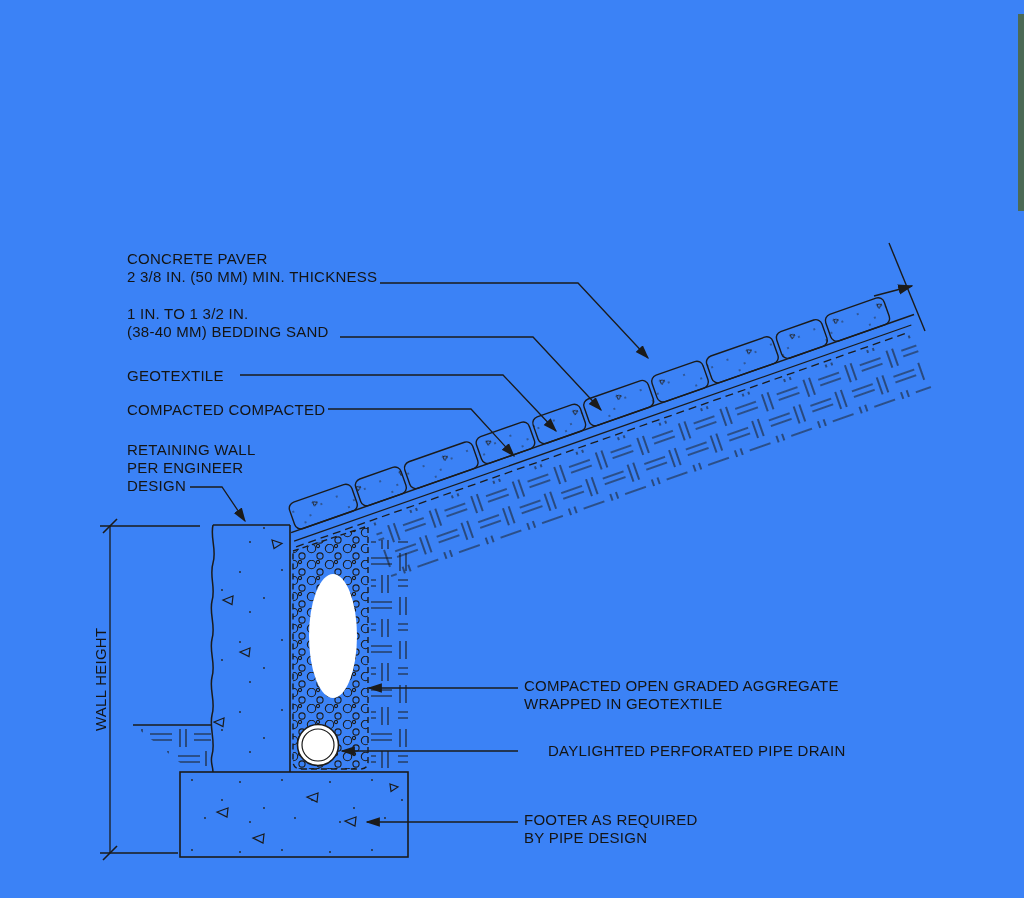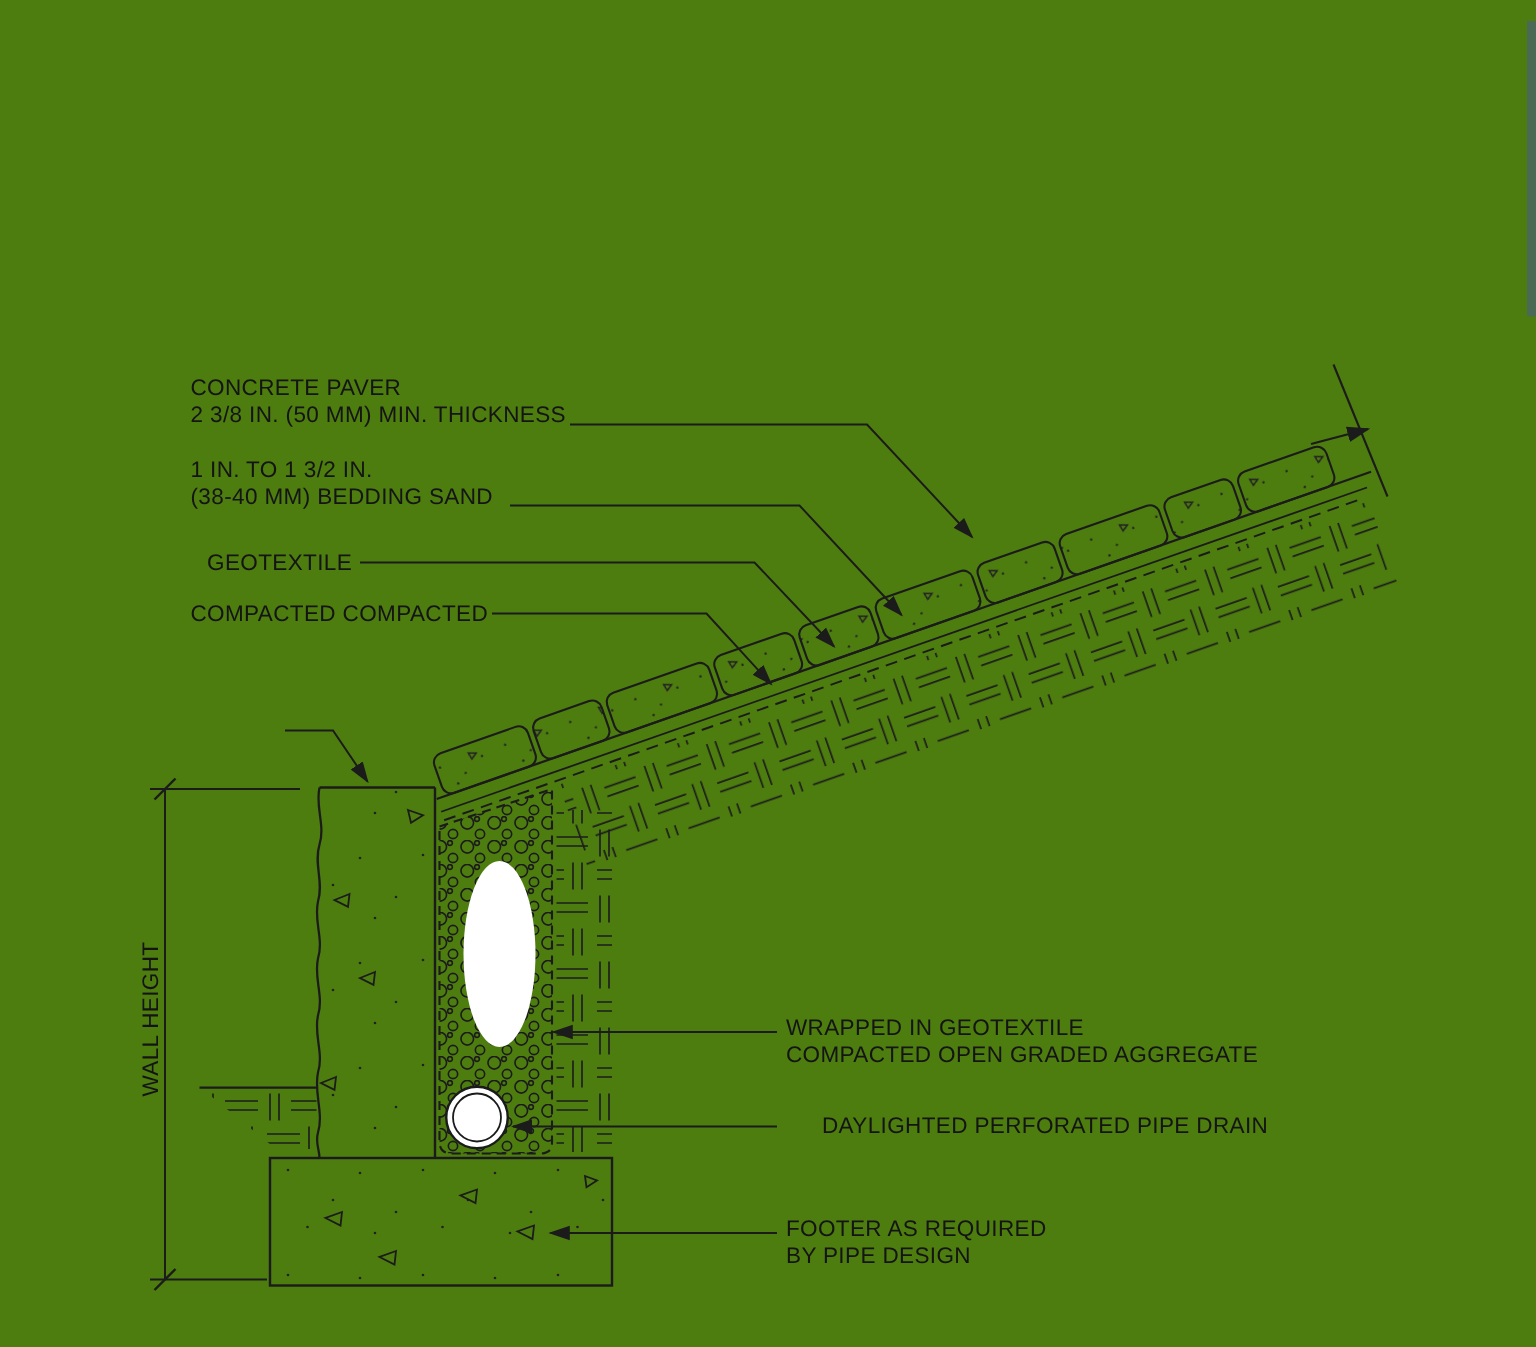--- a/index.html
+++ b/index.html
@@ -1,17 +1,17 @@
 <!DOCTYPE html>
 <html><head>
 <meta charset="utf-8">
 <style>
   html,body{margin:0;padding:0;background:#fff;}
   .canvas{
-    position:relative;width:1024px;height:898px;background:#4d7c0f;overflow:hidden;
+    position:relative;width:1024px;height:898px;background:#3b82f6;overflow:hidden;
     font-family:"Liberation Sans",sans-serif;
   }
   .canvas svg{position:absolute;left:0;top:0;}
   .lbl{
     position:absolute;color:#141414;font-size:15px;line-height:18px;
     letter-spacing:.25px;white-space:nowrap;
   }
   .lbl-rot{
     transform:rotate(-90deg);transform-origin:0 0;
   }
@@ -165,36 +165,41 @@
 <div class="lbl" style="left:127px;top:250px">
   <div>CONCRETE PAVER</div>
   <div>2 3/8 IN. (50 MM) MIN. THICKNESS</div>
 </div>
 
 <div class="lbl" style="left:127px;top:305px">
   <div>1 IN. TO 1 3/2 IN.</div>
   <div>(38-40 MM) BEDDING SAND</div>
 </div>
 
-<div class="lbl" style="left:138px;top:367px">
+<div class="lbl" style="left:127px;top:367px">
   <div>GEOTEXTILE</div>
 </div>
 
 <div class="lbl" style="left:127px;top:401px">
   <div>COMPACTED COMPACTED</div>
 </div>
 
+<div class="lbl" style="left:127px;top:441px">
+  <div>RETAINING WALL</div>
+  <div>PER ENGINEER</div>
+  <div>DESIGN</div>
+</div>
 
 <div class="lbl lbl-rot" style="left:92px;top:731px">
   <div>WALL HEIGHT</div>
 </div>
 
 <div class="lbl" style="left:524px;top:677px">
+  <div>COMPACTED OPEN GRADED AGGREGATE</div>
   <div>WRAPPED IN GEOTEXTILE</div>
-  <div>COMPACTED OPEN GRADED AGGREGATE</div>
 </div>
 
 <div class="lbl" style="left:548px;top:742px">
   <div>DAYLIGHTED PERFORATED PIPE DRAIN</div>
 </div>
 
 <div class="lbl" style="left:524px;top:811px">
   <div>FOOTER AS REQUIRED</div>
   <div>BY PIPE DESIGN</div>
 </div>

